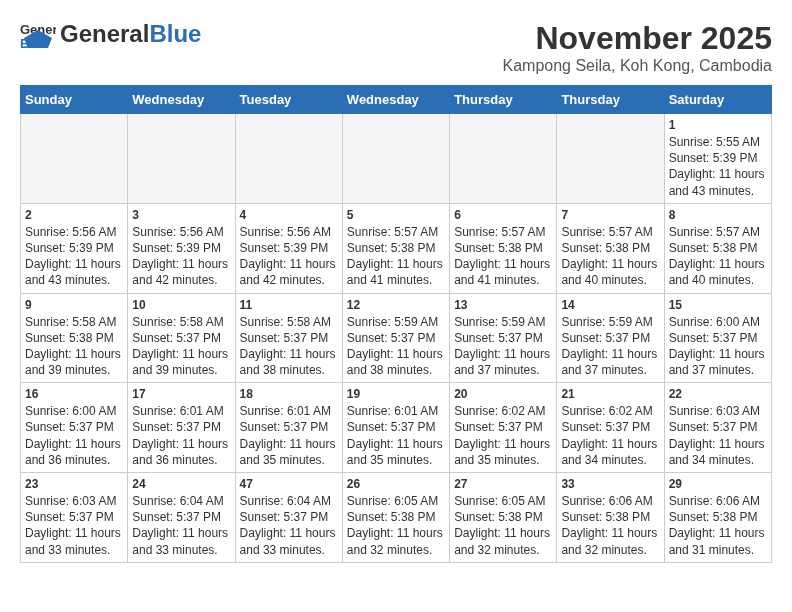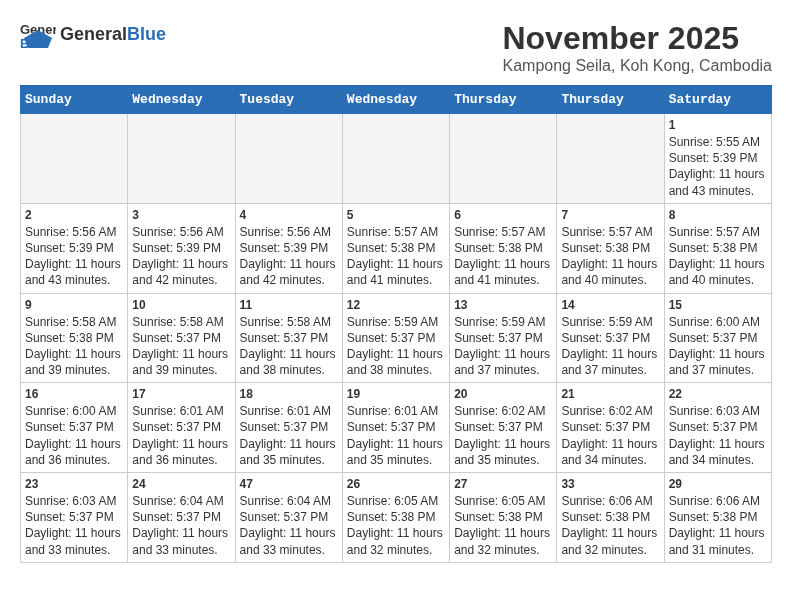--- a/index.html
+++ b/index.html
@@ -15,34 +15,34 @@
       justify-content: space-between;
       align-items: flex-start;
       margin-bottom: 10px;
     }
     .logo {
       display: flex;
       align-items: center;
       gap: 4px;
     }
     .logo-text {
-      font-size: 18px;
+      font-size: 24px;
       font-weight: bold;
       color: #333;
       line-height: 1;
     }
     .logo-text span {
       color: #2a6eb5;
     }
     .logo-icon {
       width: 36px;
       height: 28px;
     }
     .title-block {
-      text-align: center;
+      text-align: right;
     }
     .month-title {
       font-size: 32px;
       font-weight: bold;
       color: #333;
     }
     .subtitle {
       font-size: 16px;
       color: #555;
       margin-left: 33px;
@@ -53,21 +53,20 @@
       border: 1px solid #ccc;
     }
     .calendar th {
       background-color: #2a6eb5;
       color: #fff;
       font-size: 13px;
       font-weight: bold;
       padding: 6px 4px;
       text-align: left;
       border: 1px solid #2a6eb5;
-      font-family: Liberation Mono, monospace;
     }
     .calendar td {
       vertical-align: top;
       border: 1px solid #ccc;
       padding: 4px;
       width: calc(100% / 7);
       min-height: 75px;
       font-size: 10px;
       color: #333;
       background: #fff;

